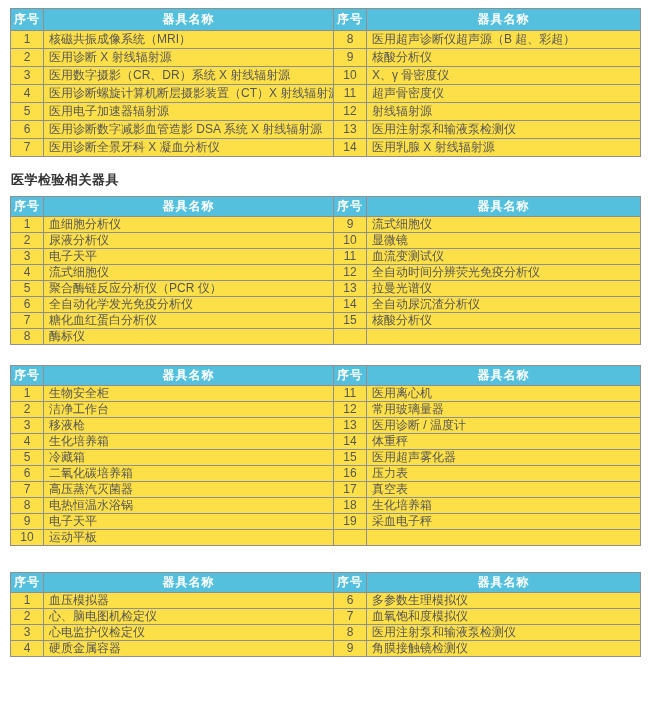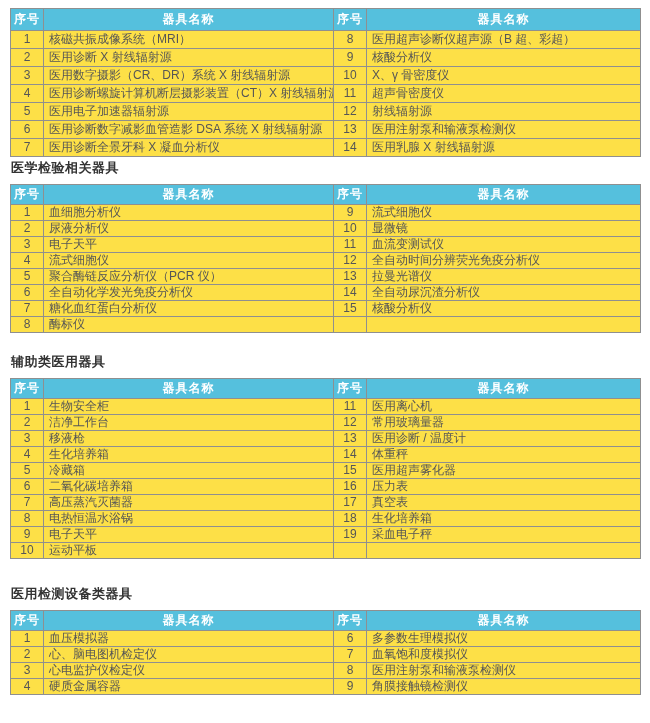--- a/index.html
+++ b/index.html
@@ -18,21 +18,21 @@
     box-sizing: border-box;
   }
   .section-title {
     font-size: 13px;
     font-weight: bold;
     color: var(--title-text, #333333);
     margin: 0 0 7px 1px;
     letter-spacing: 0.5px;
   }
   .section { margin-top: 0; }
-  .section + .section { margin-top: 2px; }
+  .section + .section { margin-top: 14px; }
   .section:nth-of-type(3) { margin-top: 20px; }
   .section:nth-of-type(4) { margin-top: 26px; }
 
   table.device-table {
     border-collapse: collapse;
     table-layout: fixed;
     width: 630px;
     background: #fde047;
     padding-left: 32px;
   }
@@ -194,21 +194,20 @@
           <tr>
             <td class="num">8</td>
             <td class="name">酶标仪</td>
             <td class="num"></td>
             <td class="name"></td>
           </tr>
         </tbody>
       </table>
     </div>
     <div class="section">
-      <div class="section-title">辅助类医用器具</div>
       <table class="device-table t2">
         <colgroup>
           <col style="width: 33px;">
           <col style="width: 290px;">
           <col style="width: 33px;">
           <col style="width: 274px;">
         </colgroup>
         <thead>
           <tr>
             <th>序号</th>
@@ -275,21 +274,20 @@
           <tr>
             <td class="num">10</td>
             <td class="name">运动平板</td>
             <td class="num"></td>
             <td class="name"></td>
           </tr>
         </tbody>
       </table>
     </div>
     <div class="section">
-      <div class="section-title">医用检测设备类器具</div>
       <table class="device-table t3">
         <colgroup>
           <col style="width: 33px;">
           <col style="width: 290px;">
           <col style="width: 33px;">
           <col style="width: 274px;">
         </colgroup>
         <thead>
           <tr>
             <th>序号</th>

